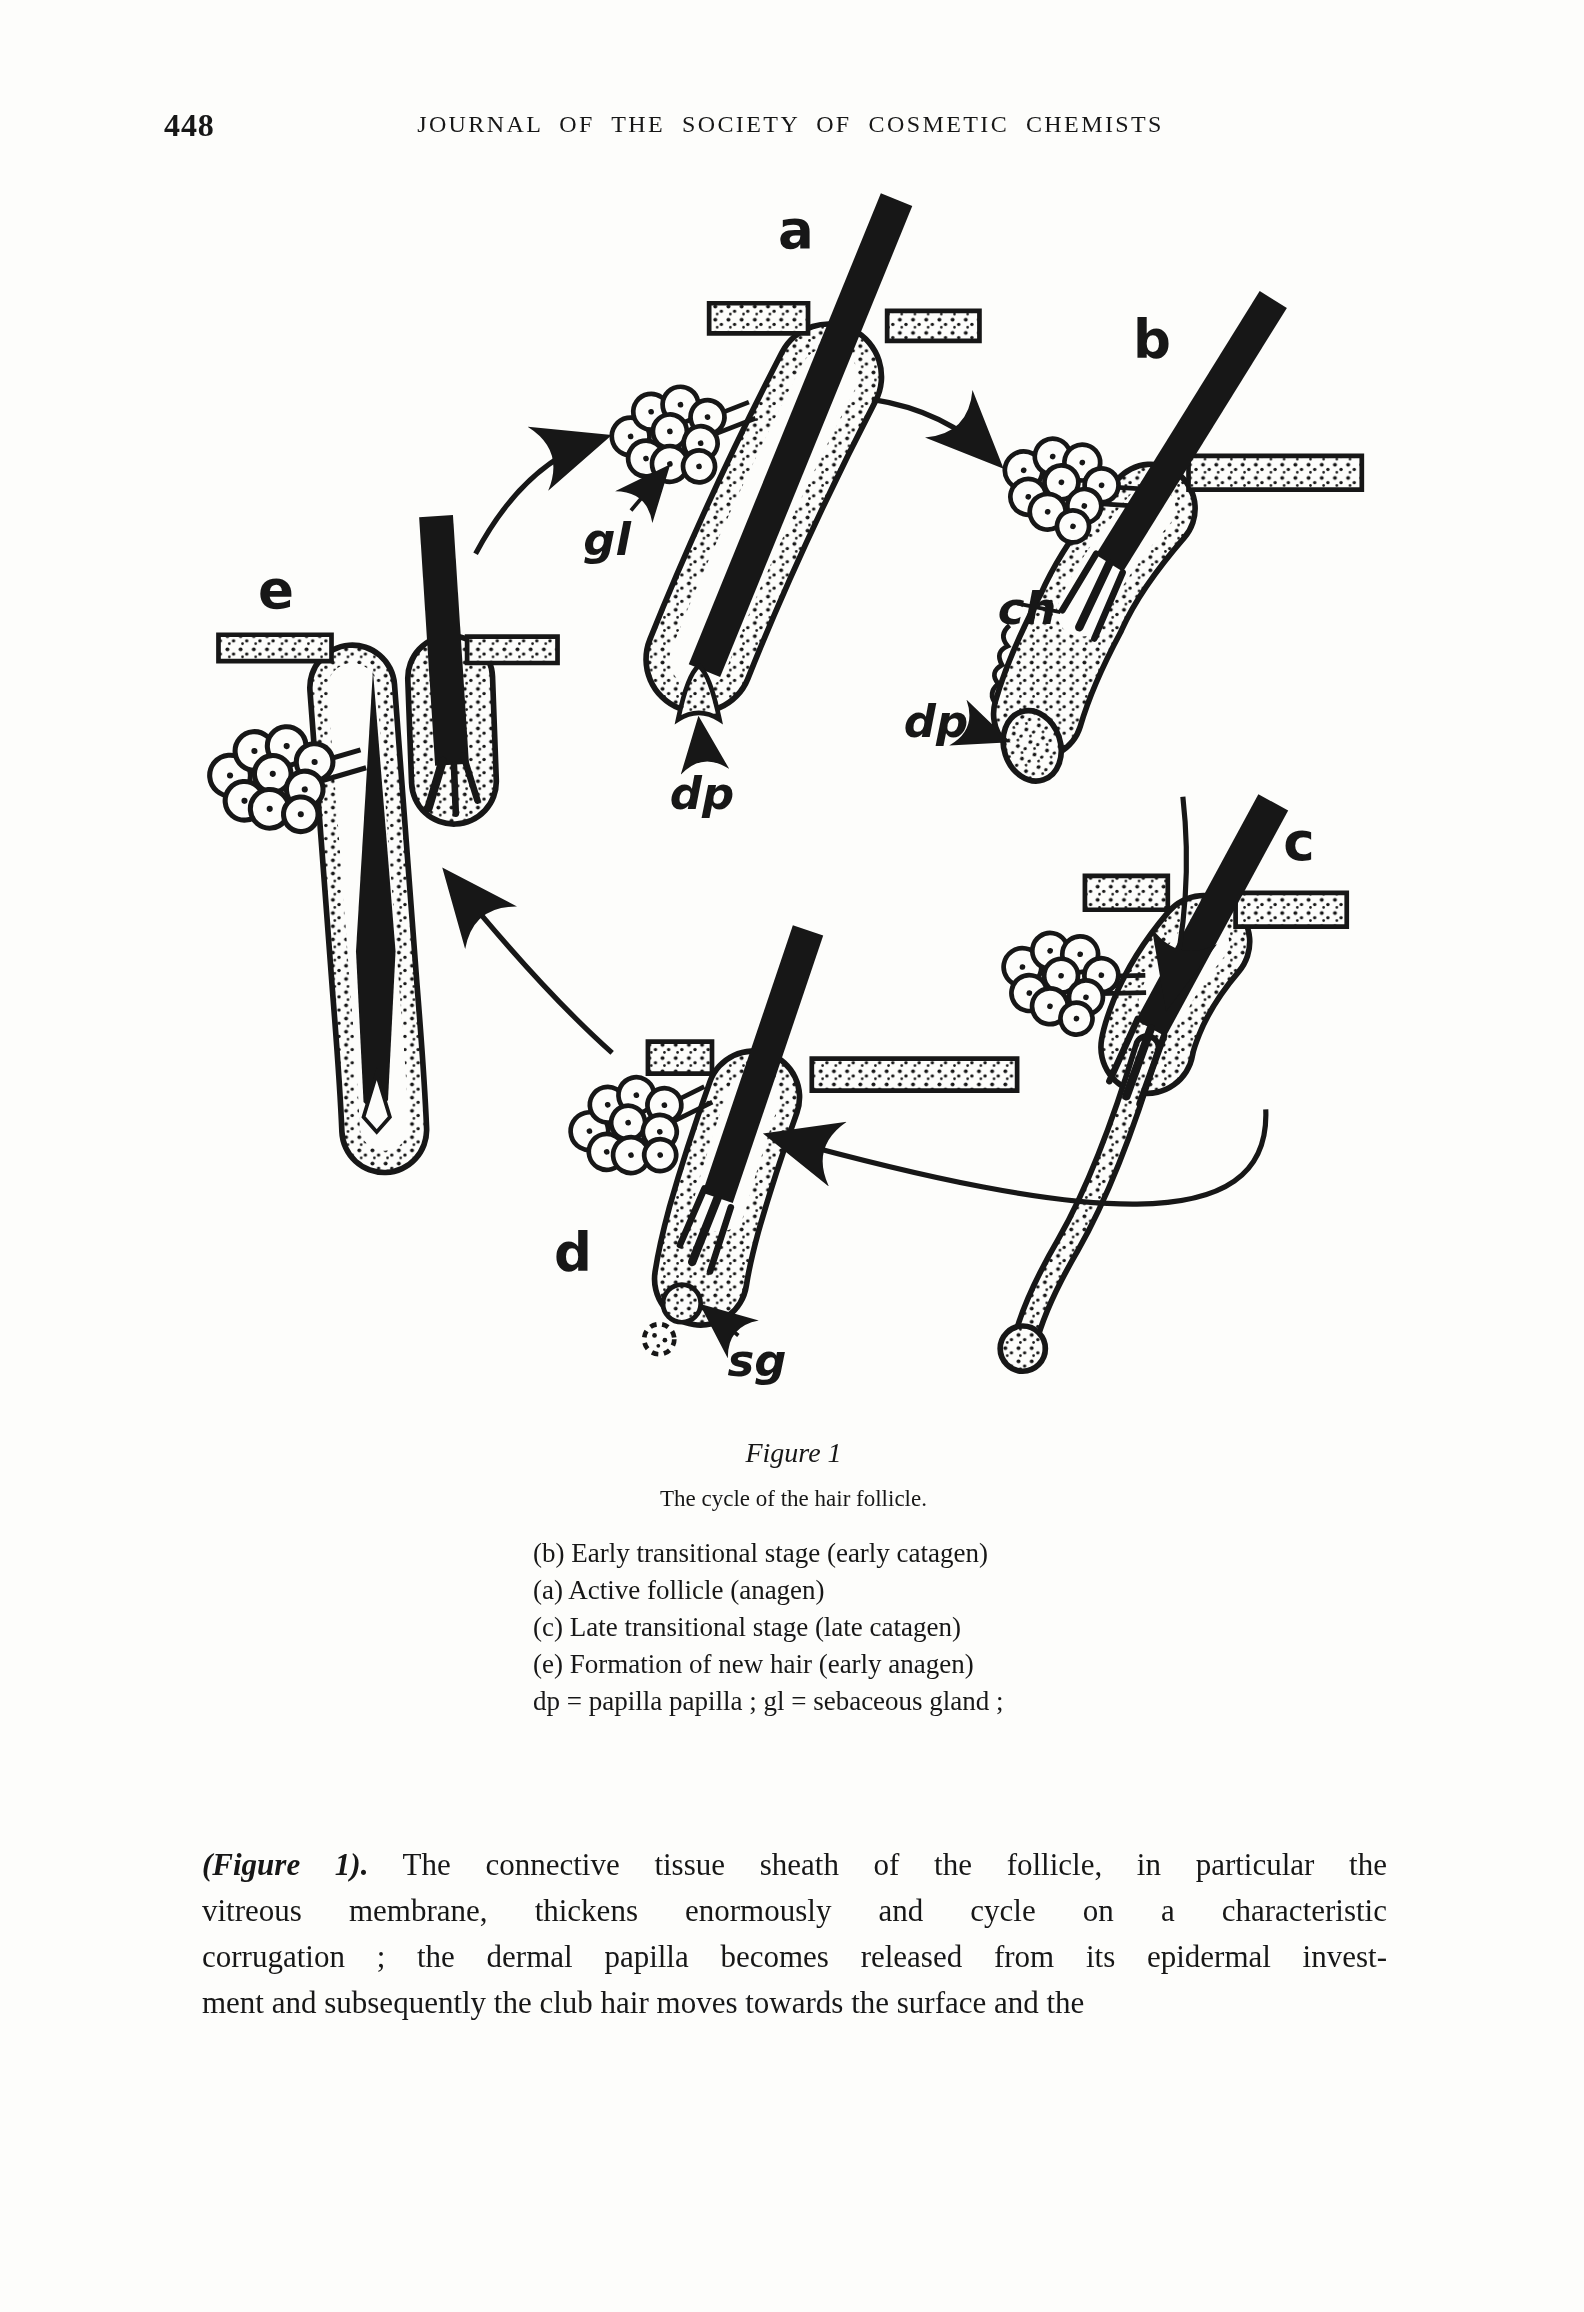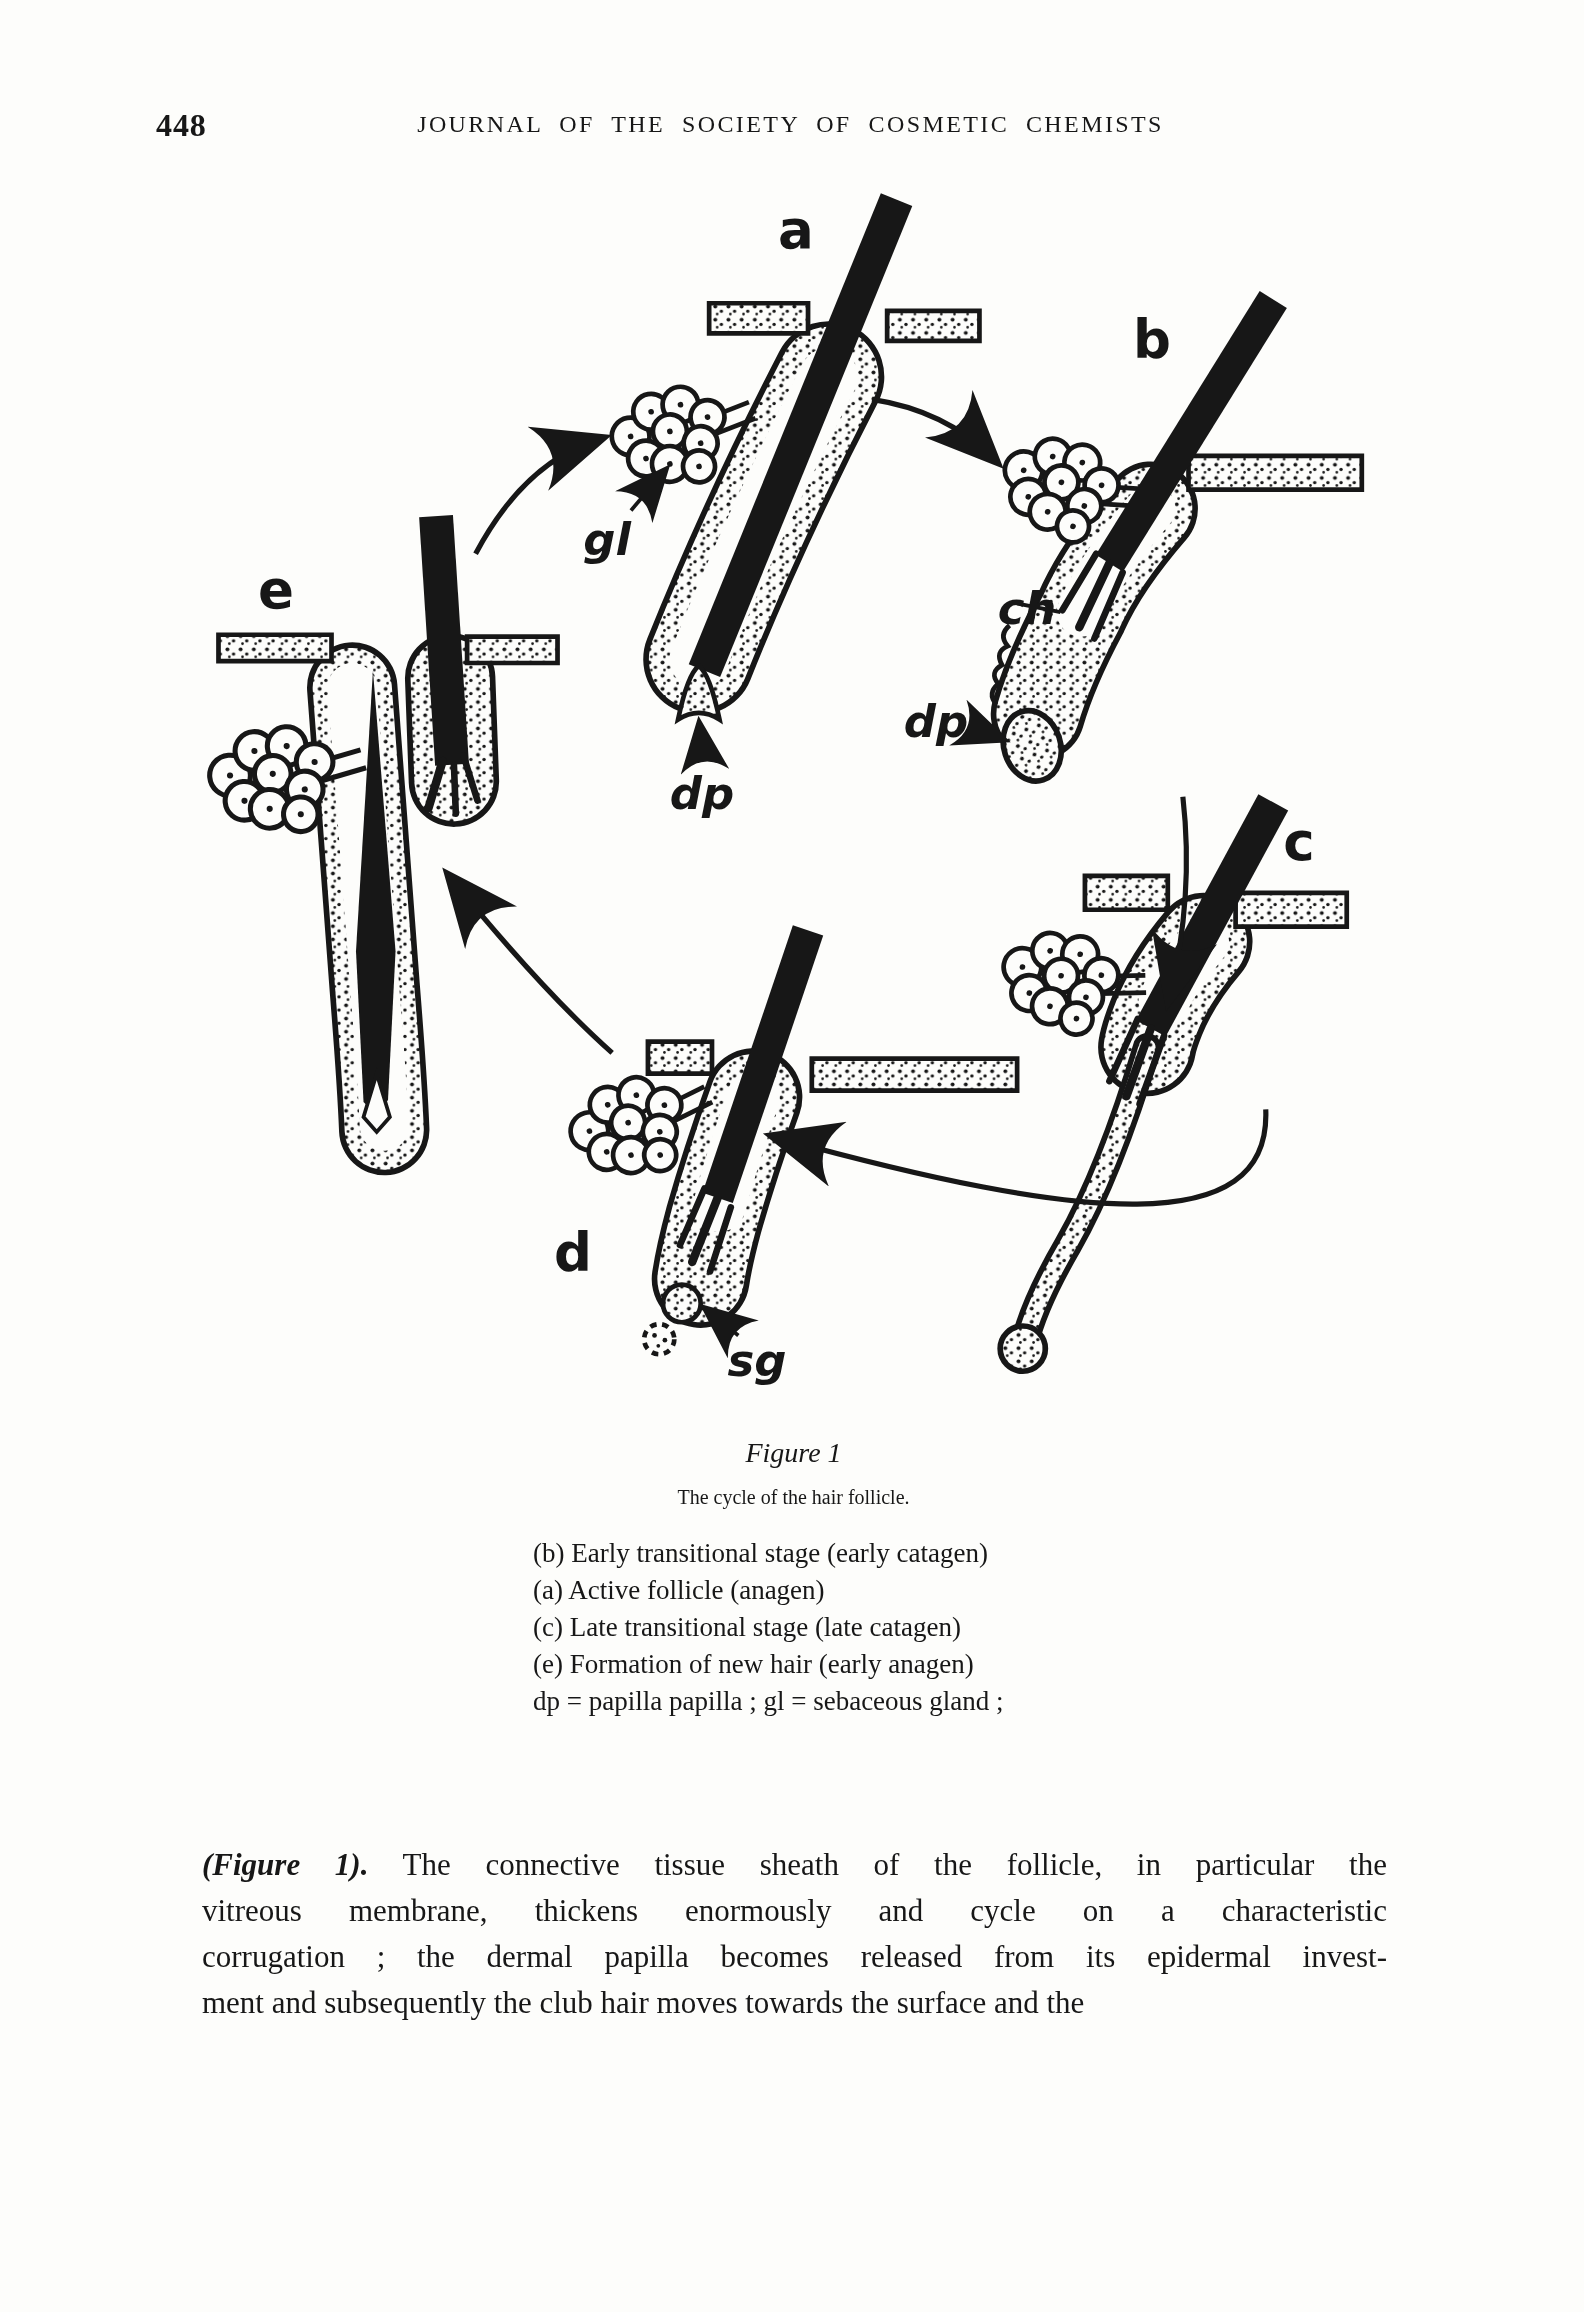--- a/index.html
+++ b/index.html
@@ -7,21 +7,21 @@
     position:relative;
     width:1585px;height:2313px;
     background:#fdfdfb;
     font-family:"Liberation Serif", serif;
     color:#171717;
     overflow:hidden;
   }
   .abs{position:absolute;}
   
   .page-number{
-    left:156px;top:107px;
+    left:164px;top:107px;
     font-size:32px;font-weight:bold;letter-spacing:0.9px;
   }
   .running-title{
     left:282px;top:111px;width:1017px;
     text-align:center;
     font-size:24px;letter-spacing:2.4px;word-spacing:8.5px;
     white-space:nowrap;
   }
   
   .stage-label{
@@ -34,21 +34,21 @@
     font-weight:700;font-style:italic;font-size:45px;line-height:1;
     transform:translate(-50%,-50%);
   }
   
   .figure-title{
     left:202px;top:1437px;width:1183px;text-align:center;
     font-style:italic;font-size:28px;
   }
   .figure-subtitle{
     left:202px;top:1486px;width:1183px;text-align:center;
-    font-size:20px;
+    font-size:23px;
   }
   .caption-list{
     left:533px;top:1535px;width:810px;
     font-size:27px;line-height:37px;
   }
   .caption-list div{white-space:nowrap;}
   
   .body-text{
     left:202px;top:1842px;width:1185px;
     font-size:31px;line-height:46px;

